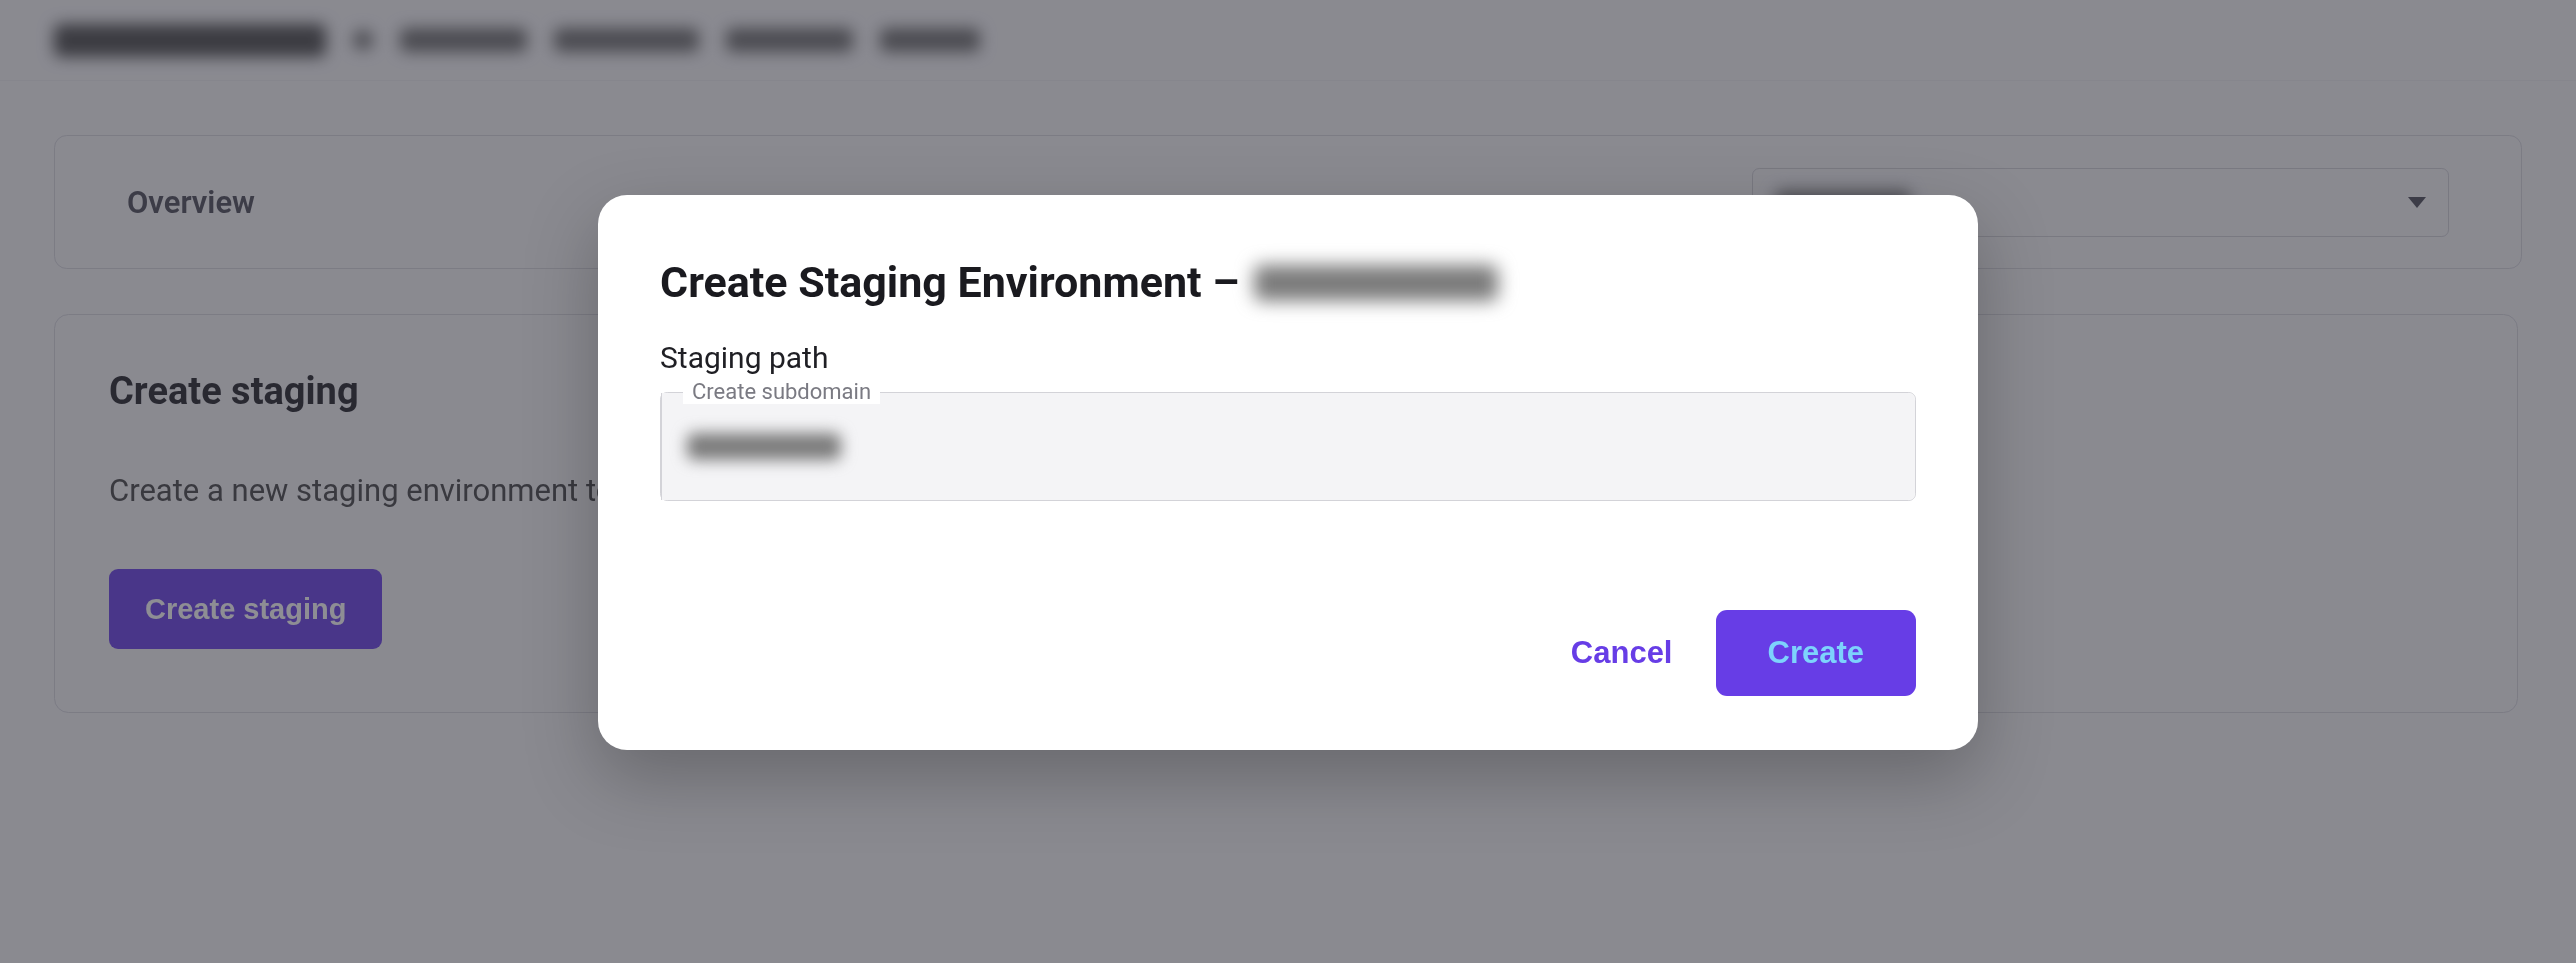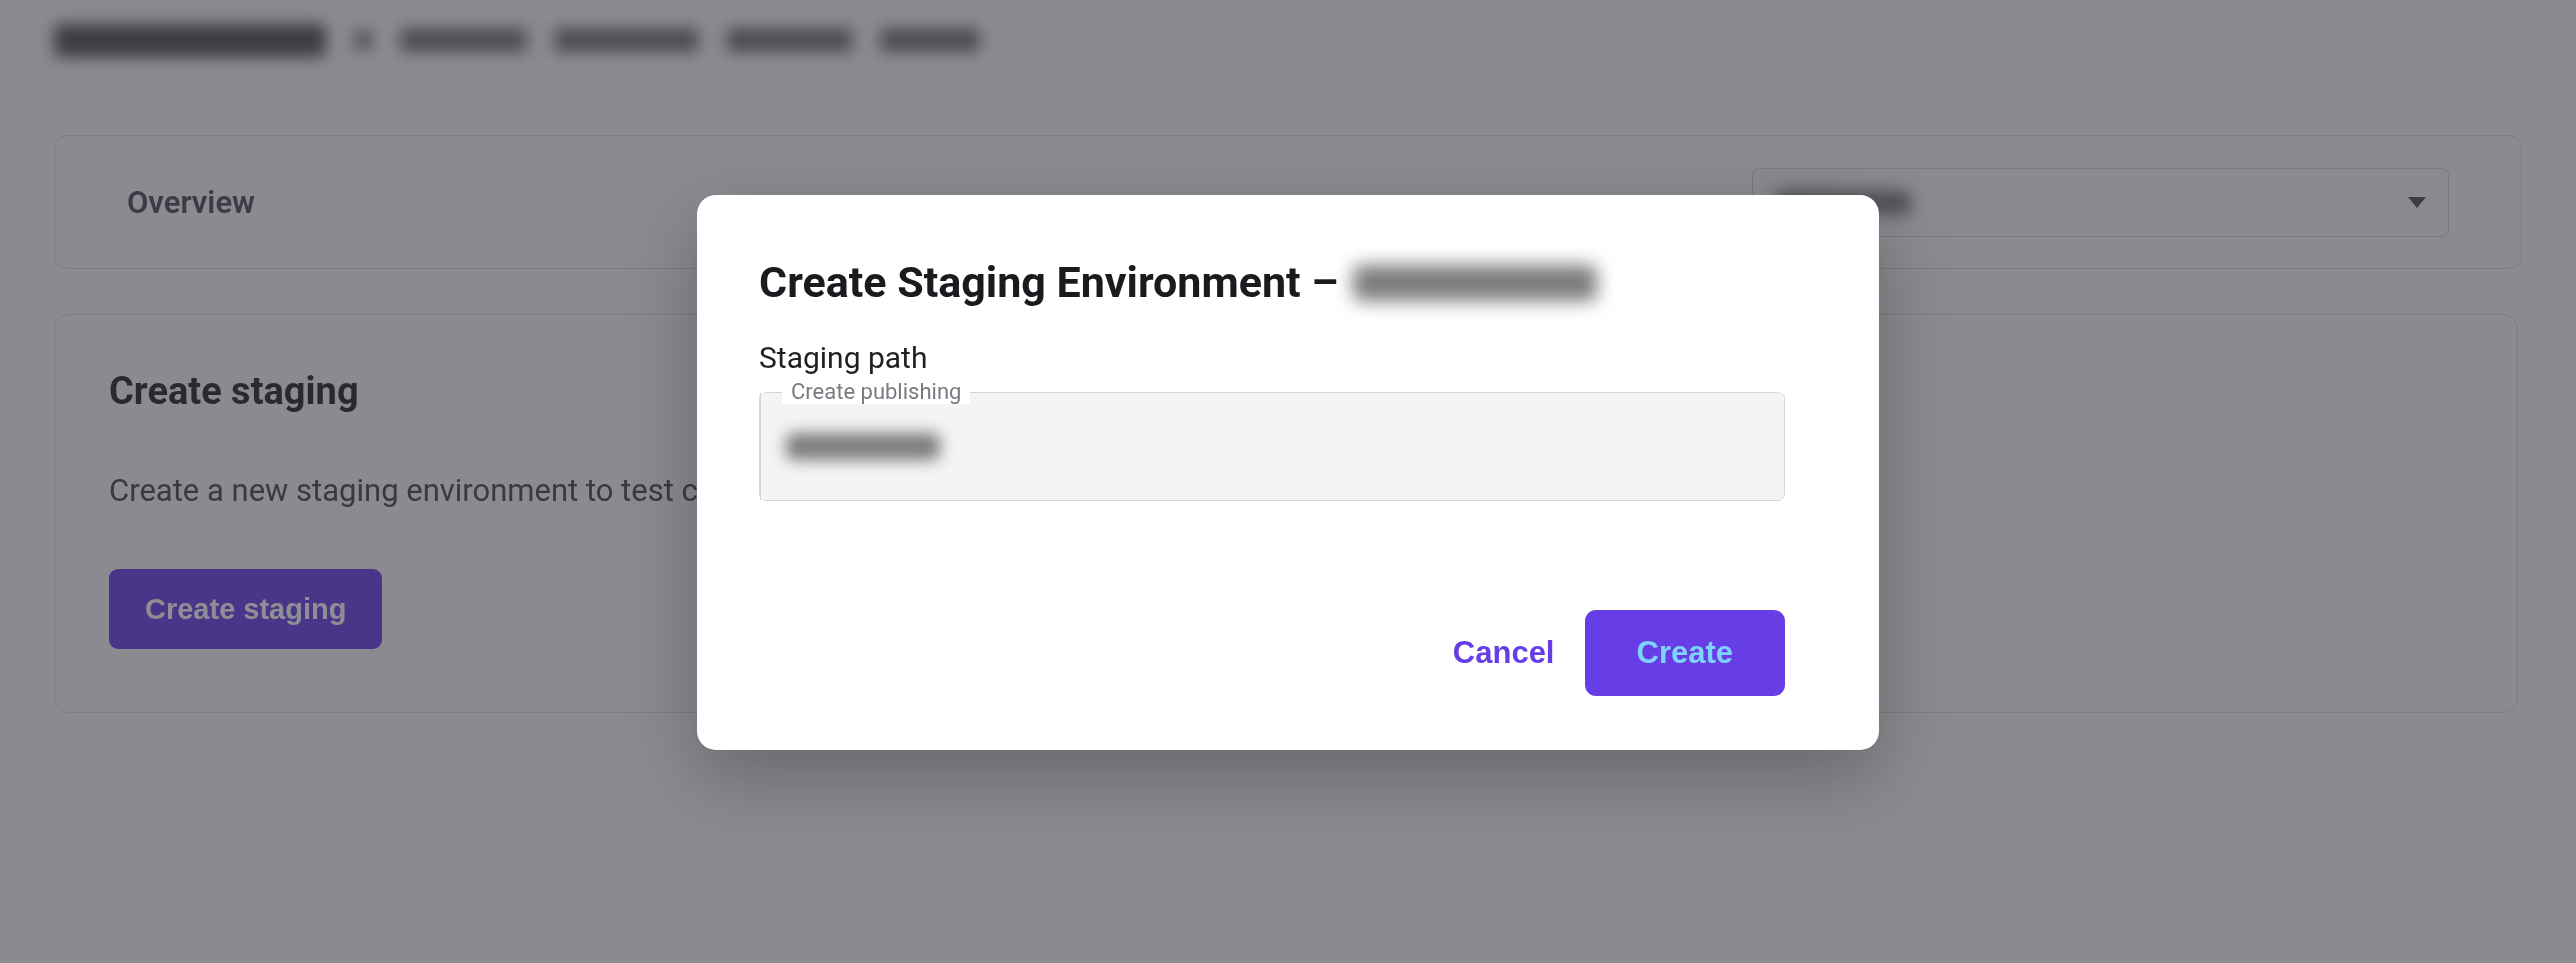--- a/index.html
+++ b/index.html
@@ -110,23 +110,23 @@
       background: rgba(50, 50, 60, 0.55);
       display: flex;
       align-items: flex-start;
       justify-content: center;
     }
 
     
     .modal {
       margin-top: 195px;
       background: #fff;
-      width: 1182px;
-      border-radius: 19px;
-      padding: 63px 94px 54px 62px;
+      width: 1380px;
+      border-radius: 29px;
+      padding: 63px 62px 54px 62px;
       box-shadow: 0 27px 72px rgba(0,0,0,0.25);
     }
     .modal-title {
       font-size: 43px;
       font-weight: 700;
       line-height: 1.15;
       color: #1a1a1f;
       display: flex;
       align-items: center;
       gap: 14.5px;
@@ -168,21 +168,21 @@
       align-items:center;
       padding:0 25px;
       border-radius:0 7.2px 7.2px 0;
     }
     .domain-readonly .blur-pill { width: 154px; height: 27px; }
 
     .modal-actions {
       margin-top: 109px;
       display:flex;
       justify-content:flex-end;
-      gap: 21px;
+      gap: 34px;
       align-items:center;
     }
     .btn-cancel {
       background:none;
       border:none;
       font-size: 31px;
       font-weight: 700;
       color:#673de6;
       cursor:pointer;
       padding: 18px 9px;
@@ -231,21 +231,21 @@
 <div class="overlay">
   <div class="modal">
     <h1 class="modal-title">
       <span>Create Staging Environment – </span>
       <em class="blur-pill"></em>
     </h1>
 
     <span class="field-label">Staging path</span>
 
     <div class="subdomain-row">
-      <span class="legend" style="position:absolute;top:-14.5px;left:22px;background:#fff;padding:0 9px;font-size:22px;color:#7a7a82;">Create publishing</span>
+      <span class="legend" style="position:absolute;top:-14.5px;left:22px;background:#fff;padding:0 9px;font-size:22px;color:#7a7a82;">Create subdomain</span>
       <div class="domain-readonly">
         <span class="blur-pill"></span>
       </div>
     </div>
 
     <div class="modal-actions">
       <button class="btn-cancel">Cancel</button>
       <button class="btn-create">Create</button>
     </div>
   </div>

